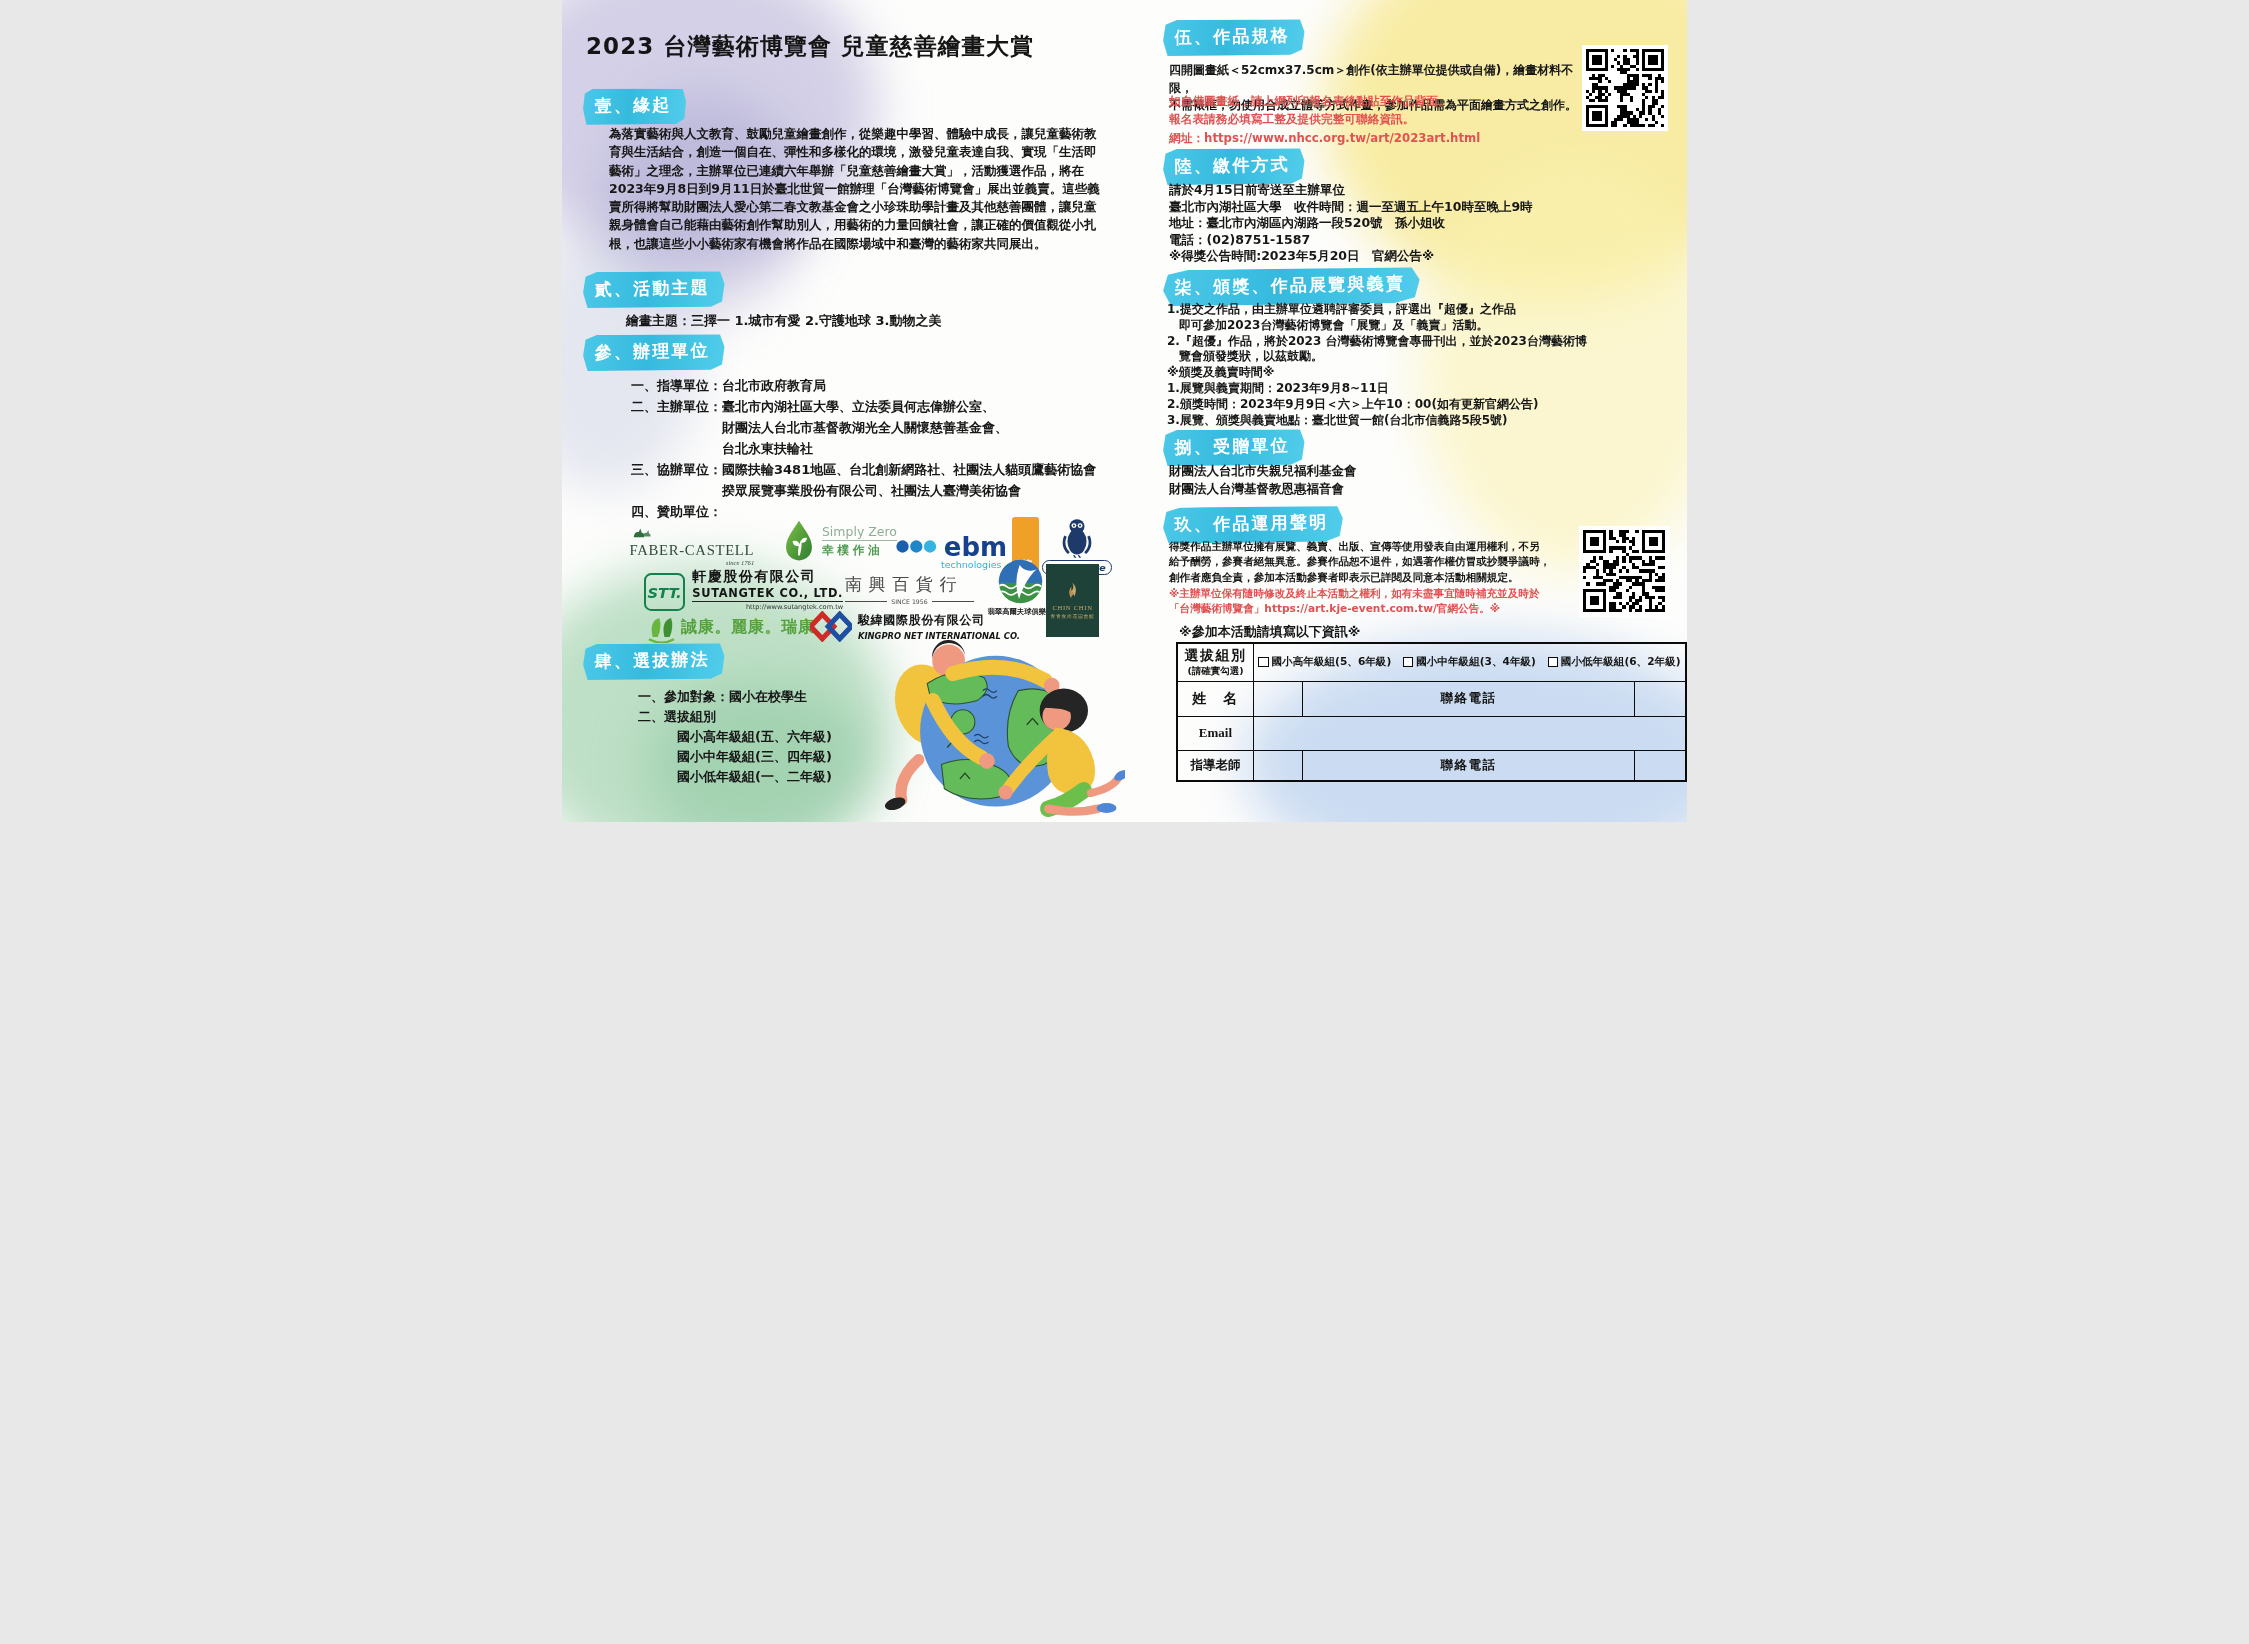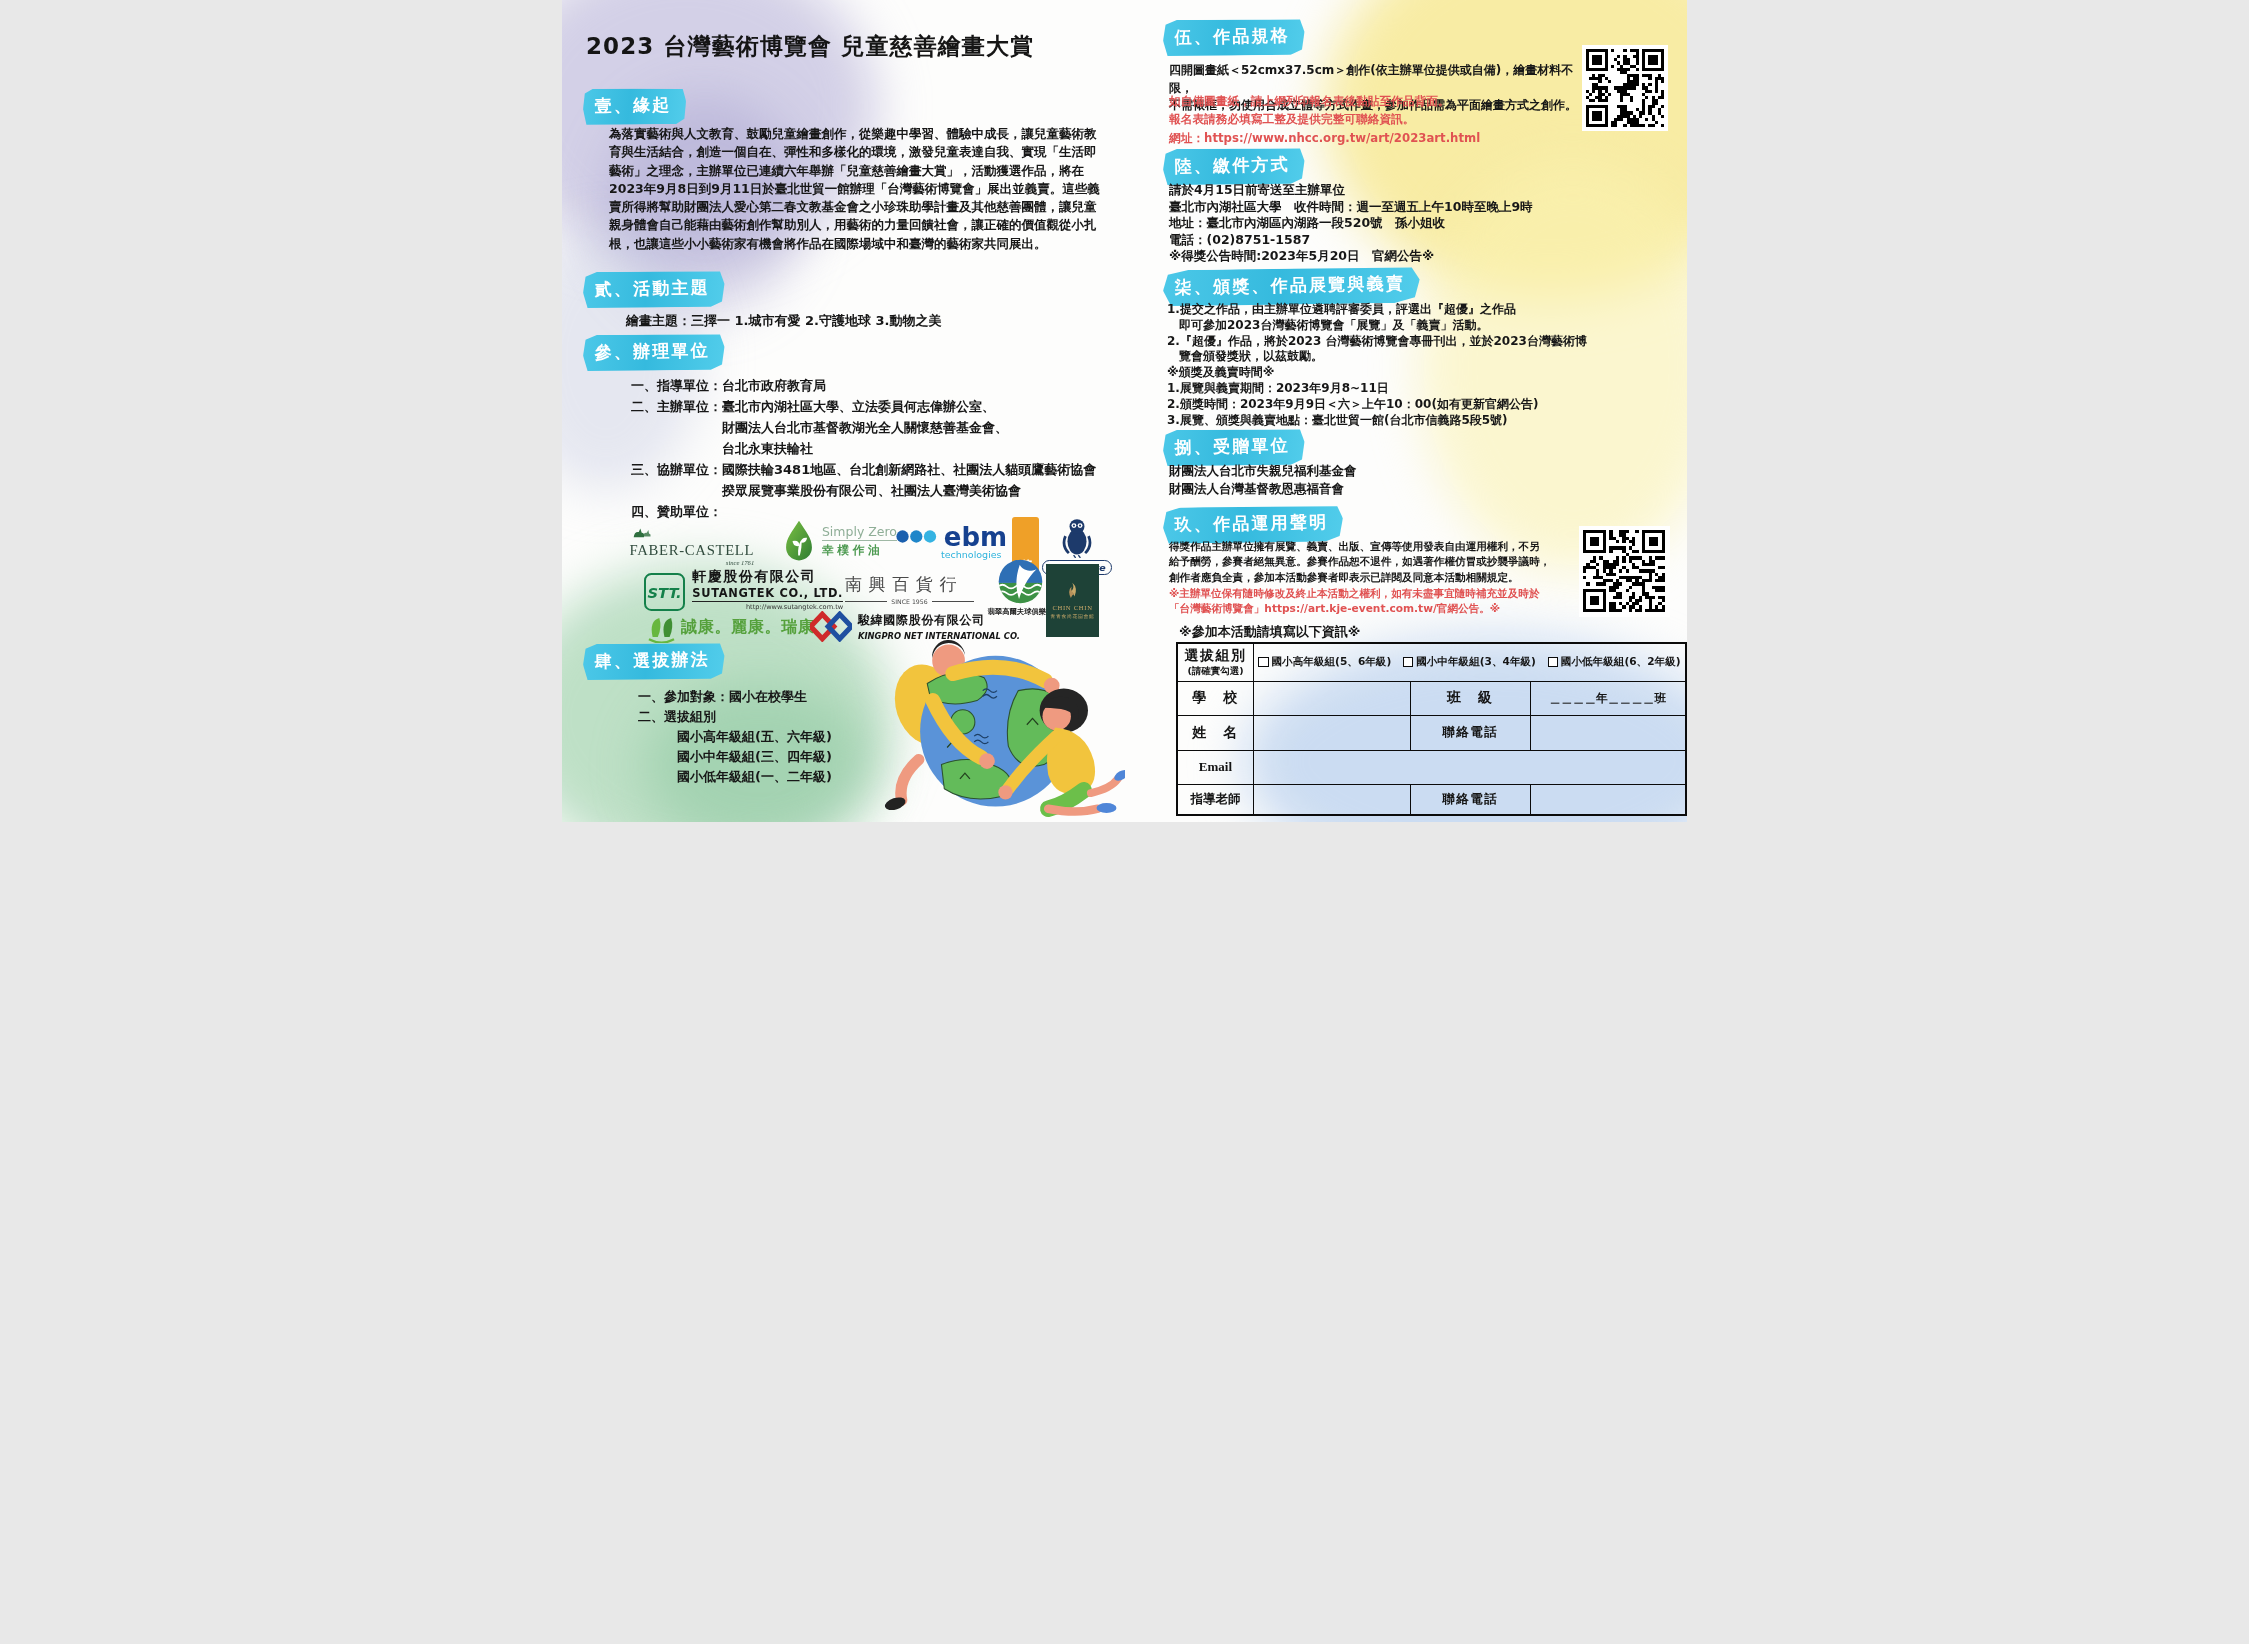--- a/index.html
+++ b/index.html
@@ -28,21 +28,21 @@
   .cb{width:10.3px;height:10.3px;border:1.5px solid #0b0b0b;background:#fff;flex:0 0 auto;}
   .serif{font-family:"Liberation Serif","DejaVu Serif",serif;}
   
   .logos{position:absolute;z-index:2;}
   .lg{position:absolute;}
   .fc-name{font-size:14.7px;color:#2f4a3c;letter-spacing:0.7px;white-space:nowrap;}
   .fc-sub{font-size:6.6px;color:#2f4a3c;font-style:italic;text-align:right;}
   .sz{display:flex;align-items:center;gap:5.9px;}
   .sz-en{font-size:12.5px;color:#8fae97;border-bottom:1.5px solid #9fb8a5;padding-bottom:1.5px;white-space:nowrap;}
   .sz-zh{font-size:11.7px;color:#4f9b53;font-weight:700;letter-spacing:3.7px;margin-top:2.2px;white-space:nowrap;}
-  .ebm-row{display:flex;align-items:center;gap:2.9px;}
+  .ebm-row{display:flex;align-items:center;gap:2.9px;margin-top:10px;}
   .ebm-name{font-size:26px;font-weight:700;color:#16418f;line-height:0.85;margin-left:2.9px;}
   .ebm-sub{font-size:9.5px;color:#2fb3dc;margin-left:45px;margin-top:0.7px;}
   .qiulin{width:27px;height:76px;background:#efa028;border-radius:2.9px;display:flex;align-items:center;justify-content:center;}
   .qiulin span{writing-mode:vertical-rl;color:#fff;font-weight:700;font-size:12.5px;letter-spacing:2.9px;}
   .schm-pill{border:1.5px solid #1d3a6b;border-radius:7.3px;padding:0.7px 5.1px;color:#1d3a6b;
              font-style:italic;font-weight:700;font-size:9.5px;white-space:nowrap;}
   .stt{display:flex;align-items:flex-end;gap:7.3px;}
   .stt-box{border:2.2px solid #14804a;border-radius:7.3px;width:41px;height:38px;display:flex;align-items:center;justify-content:center;
            color:#14804a;font-weight:700;font-style:italic;font-size:14.7px;}
   .stt-zh{font-size:14px;font-weight:700;letter-spacing:1.5px;white-space:nowrap;}
@@ -706,26 +706,20 @@
                 <span class="cb"></span>
                 <span>國小中年級組(3、4年級)</span>
               </span>
           <span class="opt">
                 <span class="cb"></span>
                 <span>國小低年級組(6、2年級)</span>
               </span>
         </div>
       </td>
     </tr>
-    <tr style="height:34px;">
-      <td class="flabel">學　校</td>
-      <td style="width:142px;"></td>
-      <td class="flabel" style="width:108px;">班　級</td>
-      <td style="width:141px;text-align:center;font-weight:700;font-size:11.7px;">＿＿＿＿年＿＿＿＿班</td>
-    </tr>
     <tr style="height:35px;">
       <td class="flabel">姓　名</td>
       <td></td>
       <td class="flabel" style="font-size:12.5px;">聯絡電話</td>
       <td></td>
     </tr>
     <tr style="height:34px;">
       <td class="flabel serif" style="letter-spacing:0;font-size:13px;">Email</td>
       <td colspan="3"></td>
     </tr>

